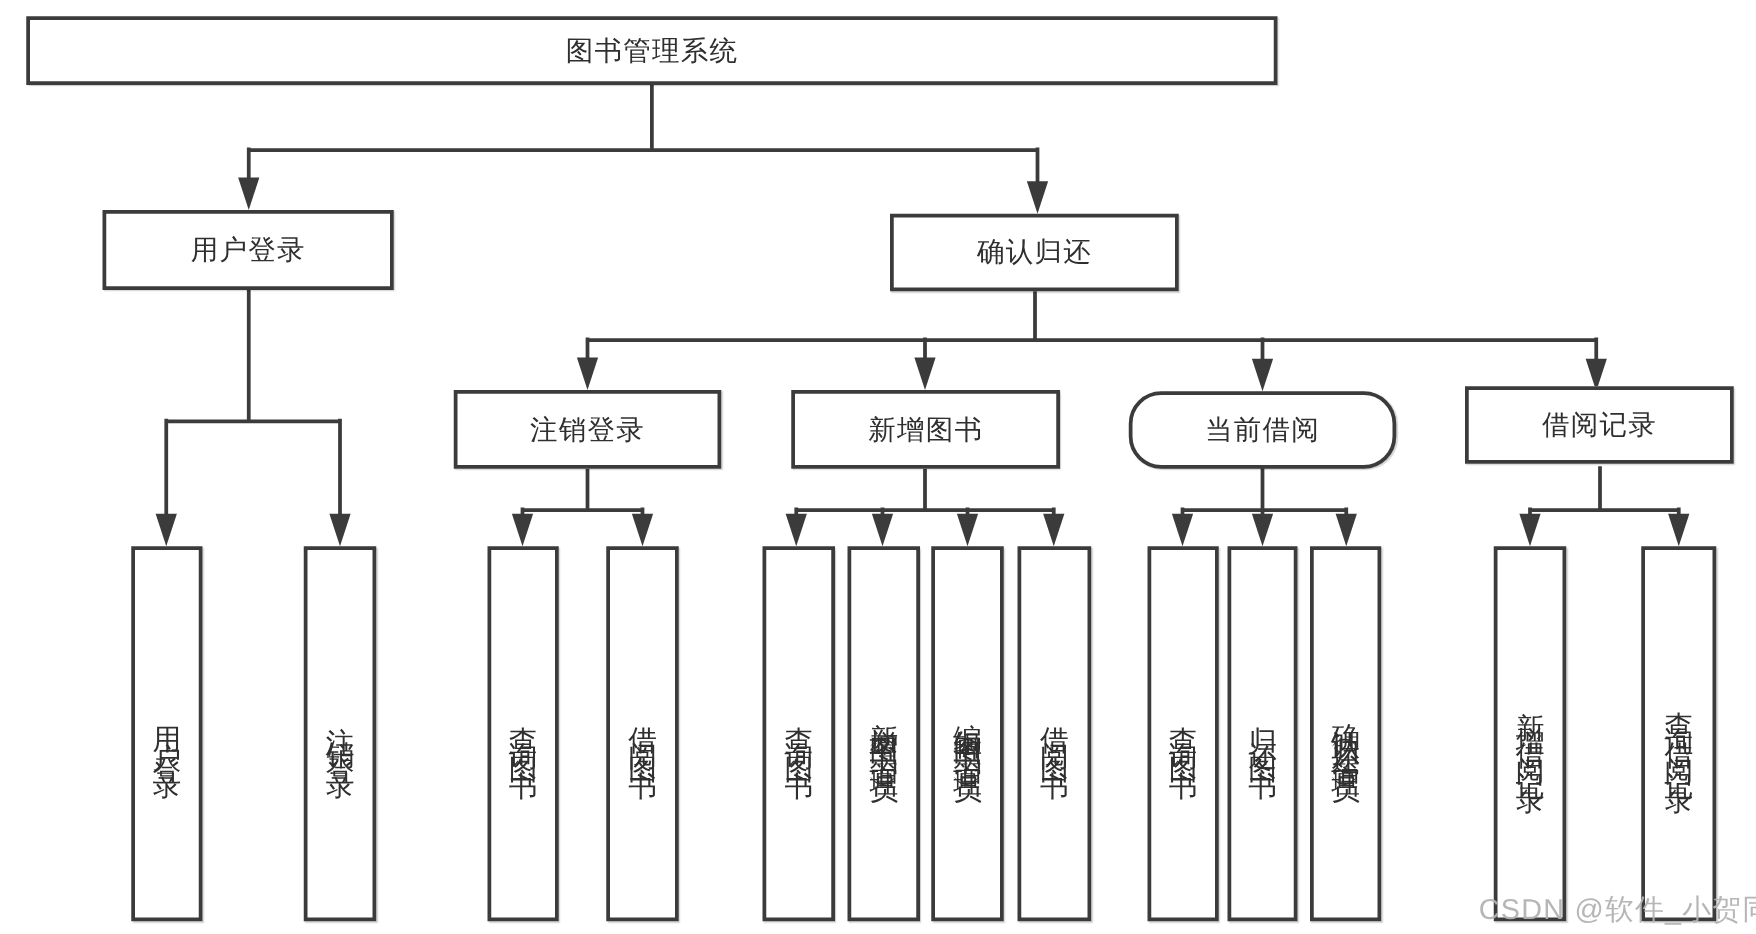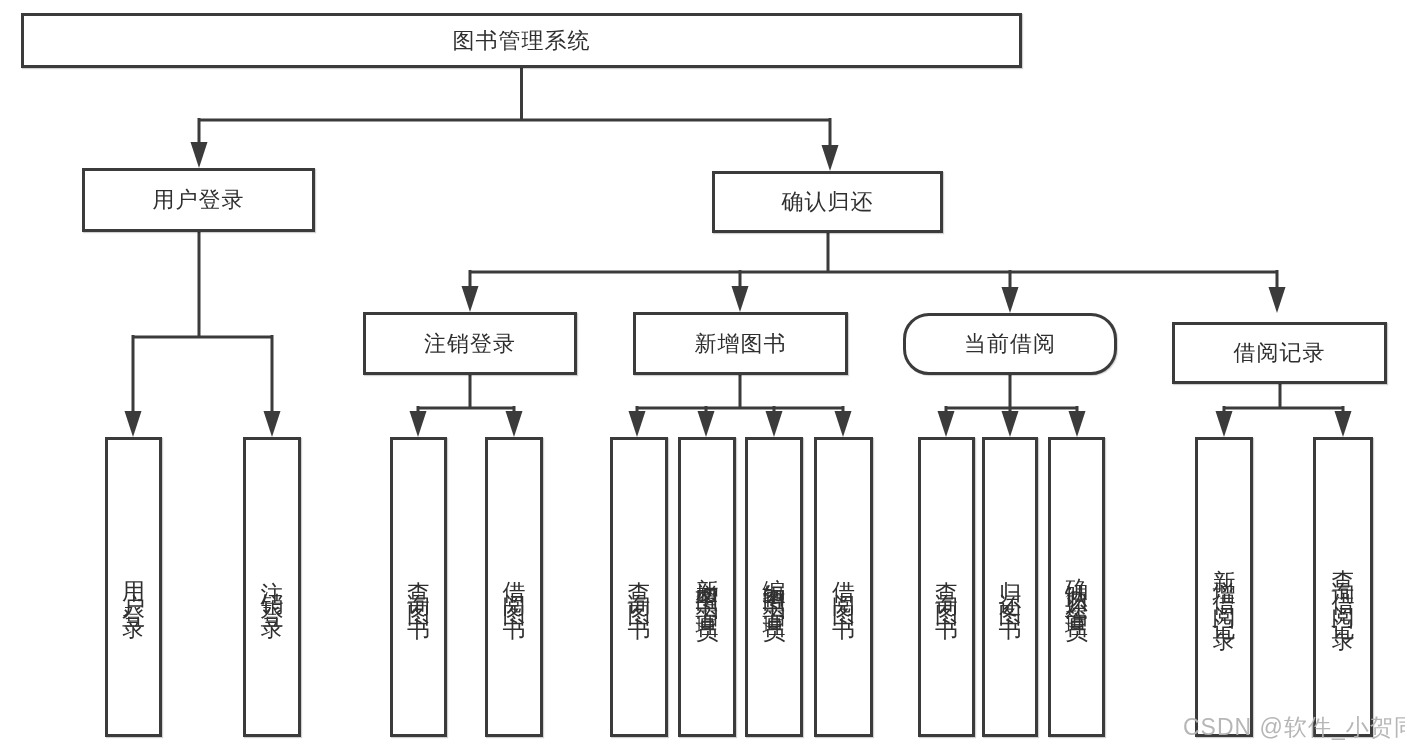--- a/index.html
+++ b/index.html
@@ -107,21 +107,21 @@
 
   <div class="box" style="left:363px;top:312px;width:214px;height:63px;">
     <span class="hlabel">注销登录</span>
   </div>
   <div class="box" style="left:633px;top:312px;width:215px;height:63px;">
     <span class="hlabel">新增图书</span>
   </div>
   <div class="box" style="left:903px;top:313px;width:214px;height:62px;border-radius:26px;">
     <span class="hlabel">当前借阅</span>
   </div>
-  <div class="box" style="left:1172px;top:322px;width:215px;height:62px;">
+  <div class="box" style="left:1172px;top:309px;width:215px;height:62px;">
     <span class="hlabel">借阅记录</span>
   </div>
 
   <div class="box vbox" style="left:105px;width:57px;">
     <span class="vlabel">用户登录</span>
   </div>
   <div class="box vbox" style="left:243px;">
     <span class="vlabel">注销登录</span>
   </div>
 

